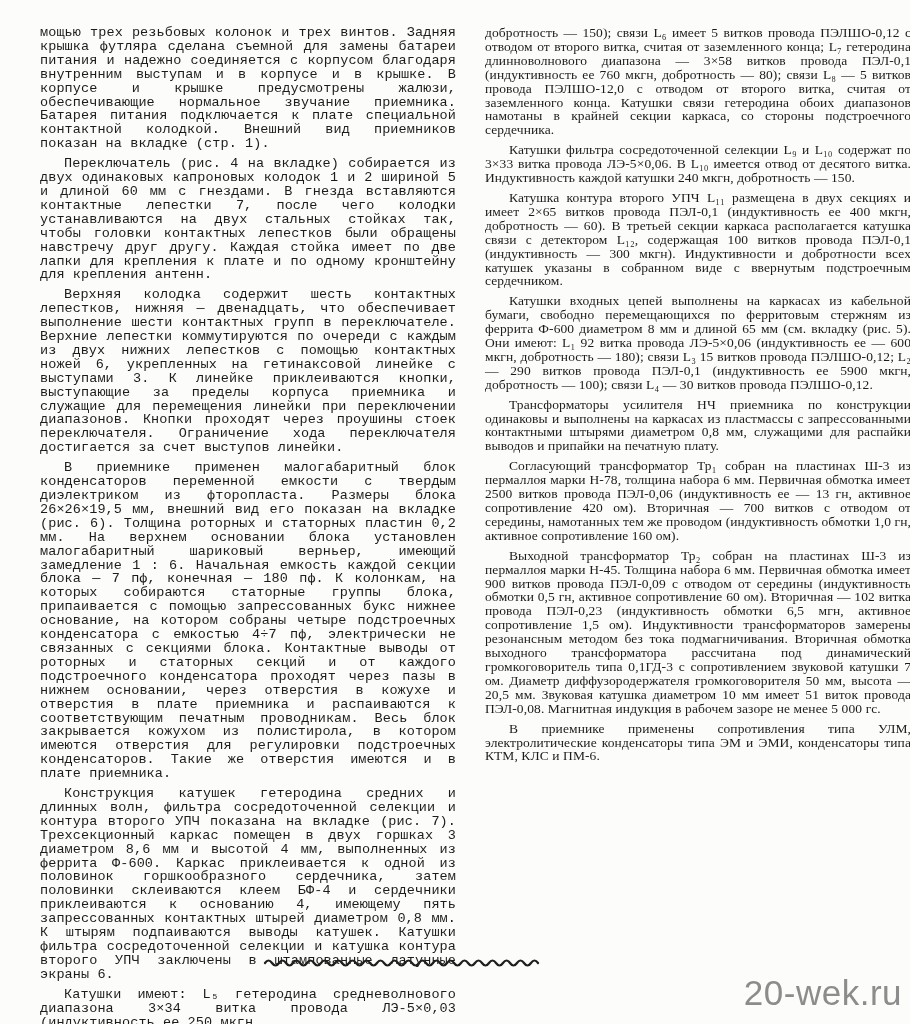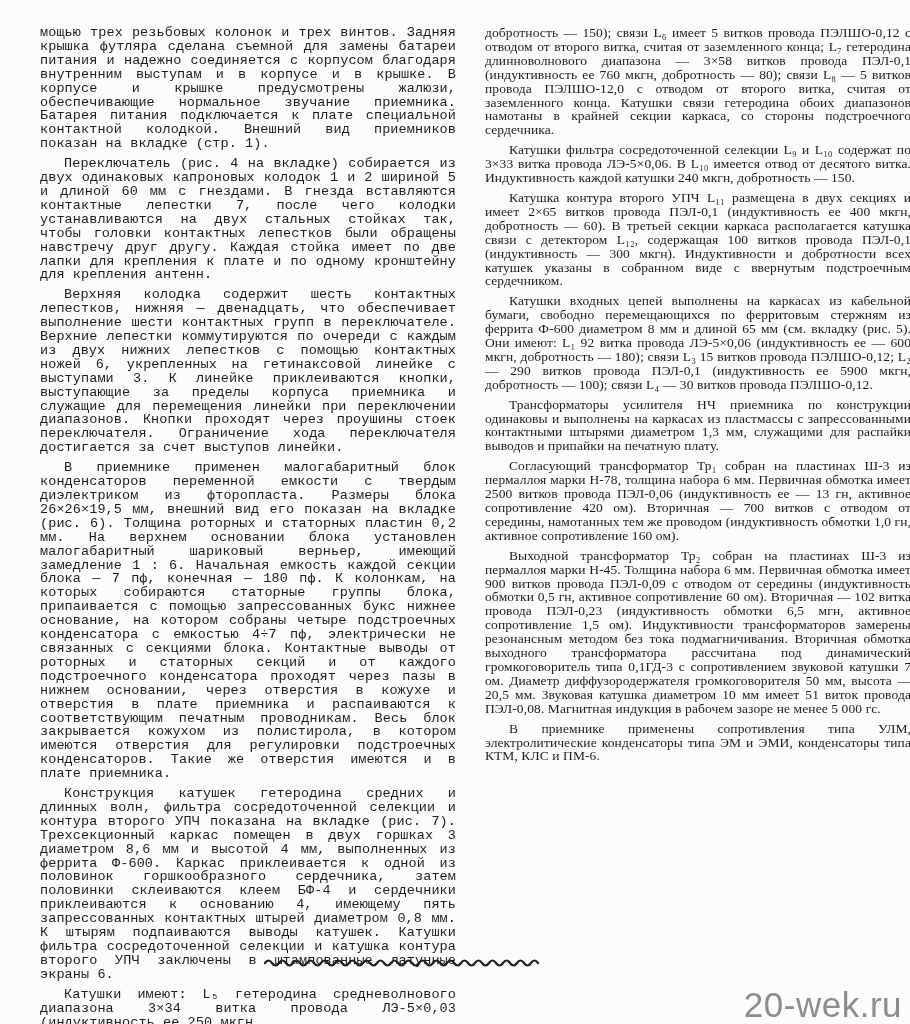--- a/index.html
+++ b/index.html
@@ -53,21 +53,21 @@
   .divider {
     position: absolute;
     left: 263px;
     top: 957px;
     width: 278px;
     height: 10px;
   }
   .watermark {
     position: absolute;
     right: 8px;
-    bottom: 0px;
+    bottom: 12px;
     font-family: "Liberation Sans", "DejaVu Sans", sans-serif;
     font-size: 35px;
     line-height: 38px;
     color: #8c8c8c;
     letter-spacing: 0.5px;
     margin-left: 28px;
   }
 </style>
 </head>
 <body>
@@ -81,21 +81,21 @@
       <p class="indent">В приемнике применен малогабаритный блок конденсаторов переменной емкости с твердым диэлектриком из фторопласта. Размеры блока 26×26×19,5 мм, внешний вид его показан на вкладке (рис. 6). Толщина роторных и статорных пластин 0,2 мм. На верхнем основании блока установлен малогабаритный шариковый верньер, имеющий замедление 1 : 6. Начальная емкость каждой секции блока — 7 пф, конечная — 180 пф. К колонкам, на которых собираются статорные группы блока, припаивается с помощью запрессованных букс нижнее основание, на котором собраны четыре подстроечных конденсатора с емкостью 4÷7 пф, электрически не связанных с секциями блока. Контактные выводы от роторных и статорных секций и от каждого подстроечного конденсатора проходят через пазы в нижнем основании, через отверстия в кожухе и отверстия в плате приемника и распаиваются к соответствующим печатным проводникам. Весь блок закрывается кожухом из полистирола, в котором имеются отверстия для регулировки подстроечных конденсаторов. Такие же отверстия имеются и в плате приемника.</p>
       <p class="indent">Конструкция катушек гетеродина средних и длинных волн, фильтра сосредоточенной селекции и контура второго УПЧ показана на вкладке (рис. 7). Трехсекционный каркас помещен в двух горшках 3 диаметром 8,6 мм и высотой 4 мм, выполненных из феррита Ф-600. Каркас приклеивается к одной из половинок горшкообразного сердечника, затем половинки склеиваются клеем БФ-4 и сердечники приклеиваются к основанию 4, имеющему пять запрессованных контактных штырей диаметром 0,8 мм. К штырям подпаиваются выводы катушек. Катушки фильтра сосредоточенной селекции и катушка контура второго УПЧ заключены в штампованные латунные экраны 6.</p>
       <p class="indent">Катушки имеют: L₅ гетеродина средневолнового диапазона 3×34 витка провода ЛЭ-5×0,03 (индуктивность ее 250 мкгн,</p>
     </div>
 
   <div class="column column-right">
       <p class="">добротность — 150); связи L₆ имеет 5 витков провода ПЭЛШО-0,12 с отводом от второго витка, считая от заземленного конца; L₇ гетеродина длинноволнового диапазона — 3×58 витков провода ПЭЛ-0,1 (индуктивность ее 760 мкгн, добротность — 80); связи L₈ — 5 витков провода ПЭЛШО-12,0 с отводом от второго витка, считая от заземленного конца. Катушки связи гетеродина обоих диапазонов намотаны в крайней секции каркаса, со стороны подстроечного сердечника.</p>
       <p class="indent">Катушки фильтра сосредоточенной селекции L₉ и L₁₀ содержат по 3×33 витка провода ЛЭ-5×0,06. В L₁₀ имеется отвод от десятого витка. Индуктивность каждой катушки 240 мкгн, добротность — 150.</p>
       <p class="indent">Катушка контура второго УПЧ L₁₁ размещена в двух секциях и имеет 2×65 витков провода ПЭЛ-0,1 (индуктивность ее 400 мкгн, добротность — 60). В третьей секции каркаса располагается катушка связи с детектором L₁₂, содержащая 100 витков провода ПЭЛ-0,1 (индуктивность — 300 мкгн). Индуктивности и добротности всех катушек указаны в собранном виде с ввернутым подстроечным сердечником.</p>
       <p class="indent">Катушки входных цепей выполнены на каркасах из кабельной бумаги, свободно перемещающихся по ферритовым стержням из феррита Ф-600 диаметром 8 мм и длиной 65 мм (см. вкладку (рис. 5). Они имеют: L₁ 92 витка провода ЛЭ-5×0,06 (индуктивность ее — 600 мкгн, добротность — 180); связи L₃ 15 витков провода ПЭЛШО-0,12; L₂ — 290 витков провода ПЭЛ-0,1 (индуктивность ее 5900 мкгн, добротность — 100); связи L₄ — 30 витков провода ПЭЛШО-0,12.</p>
-      <p class="indent">Трансформаторы усилителя НЧ приемника по конструкции одинаковы и выполнены на каркасах из пластмассы с запрессованными контактными штырями диаметром 1,3 мм, служащими для распайки выводов и припайки на печатную плату.</p>
+      <p class="indent">Трансформаторы усилителя НЧ приемника по конструкции одинаковы и выполнены на каркасах из пластмассы с запрессованными контактными штырями диаметром 0,8 мм, служащими для распайки выводов и припайки на печатную плату.</p>
       <p class="indent">Согласующий трансформатор Тр₁ собран на пластинах Ш-3 из пермаллоя марки Н-78, толщина набора 6 мм. Первичная обмотка имеет 2500 витков провода ПЭЛ-0,06 (индуктивность ее — 13 гн, активное сопротивление 420 ом). Вторичная — 700 витков с отводом от середины, намотанных тем же проводом (индуктивность обмотки 1,0 гн, активное сопротивление 160 ом).</p>
       <p class="indent">Выходной трансформатор Тр₂ собран на пластинах Ш-3 из пермаллоя марки Н-45. Толщина набора 6 мм. Первичная обмотка имеет 900 витков провода ПЭЛ-0,09 с отводом от середины (индуктивность обмотки 0,5 гн, активное сопротивление 60 ом). Вторичная — 102 витка провода ПЭЛ-0,23 (индуктивность обмотки 6,5 мгн, активное сопротивление 1,5 ом). Индуктивности трансформаторов замерены резонансным методом без тока подмагничивания. Вторичная обмотка выходного трансформатора рассчитана под динамический громкоговоритель типа 0,1ГД-3 с сопротивлением звуковой катушки 7 ом. Диаметр диффузородержателя громкоговорителя 50 мм, высота — 20,5 мм. Звуковая катушка диаметром 10 мм имеет 51 виток провода ПЭЛ-0,08. Магнитная индукция в рабочем зазоре не менее 5 000 гс.</p>
       <p class="indent">В приемнике применены сопротивления типа УЛМ, электролитические конденсаторы типа ЭМ и ЭМИ, конденсаторы типа КТМ, КЛС и ПМ-6.</p>
     </div>
 
   <svg class="divider" viewBox="0 0 278 10" preserveAspectRatio="none" aria-hidden="true">
     <path d="M2 6 q3.5 -5 7 0 q3.5 5 7 0 q3.5 -5 7 0 q3.5 5 7 0 q3.5 -5 7 0 q3.5 5 7 0 q3.5 -5 7 0 q3.5 5 7 0 q3.5 -5 7 0 q3.5 5 7 0 q3.5 -5 7 0 q3.5 5 7 0 q3.5 -5 7 0 q3.5 5 7 0 q3.5 -5 7 0 q3.5 5 7 0 q3.5 -5 7 0 q3.5 5 7 0 q3.5 -5 7 0 q3.5 5 7 0 q3.5 -5 7 0 q3.5 5 7 0 q3.5 -5 7 0 q3.5 5 7 0 q3.5 -5 7 0 q3.5 5 7 0 q3.5 -5 7 0 q3.5 5 7 0 q3.5 -5 7 0 q3.5 5 7 0 q3.5 -5 7 0 q3.5 5 7 0 q3.5 -5 7 0 q3.5 5 7 0 q3.5 -5 7 0 q3.5 5 7 0 q3.5 -5 7 0 q3.5 5 7 0 q3.5 -5 7 0" fill="none" stroke="#1f1f1d" stroke-width="2.2" stroke-linecap="round"></path>
   </svg>
 
   <div class="watermark">20-wek.ru</div>

